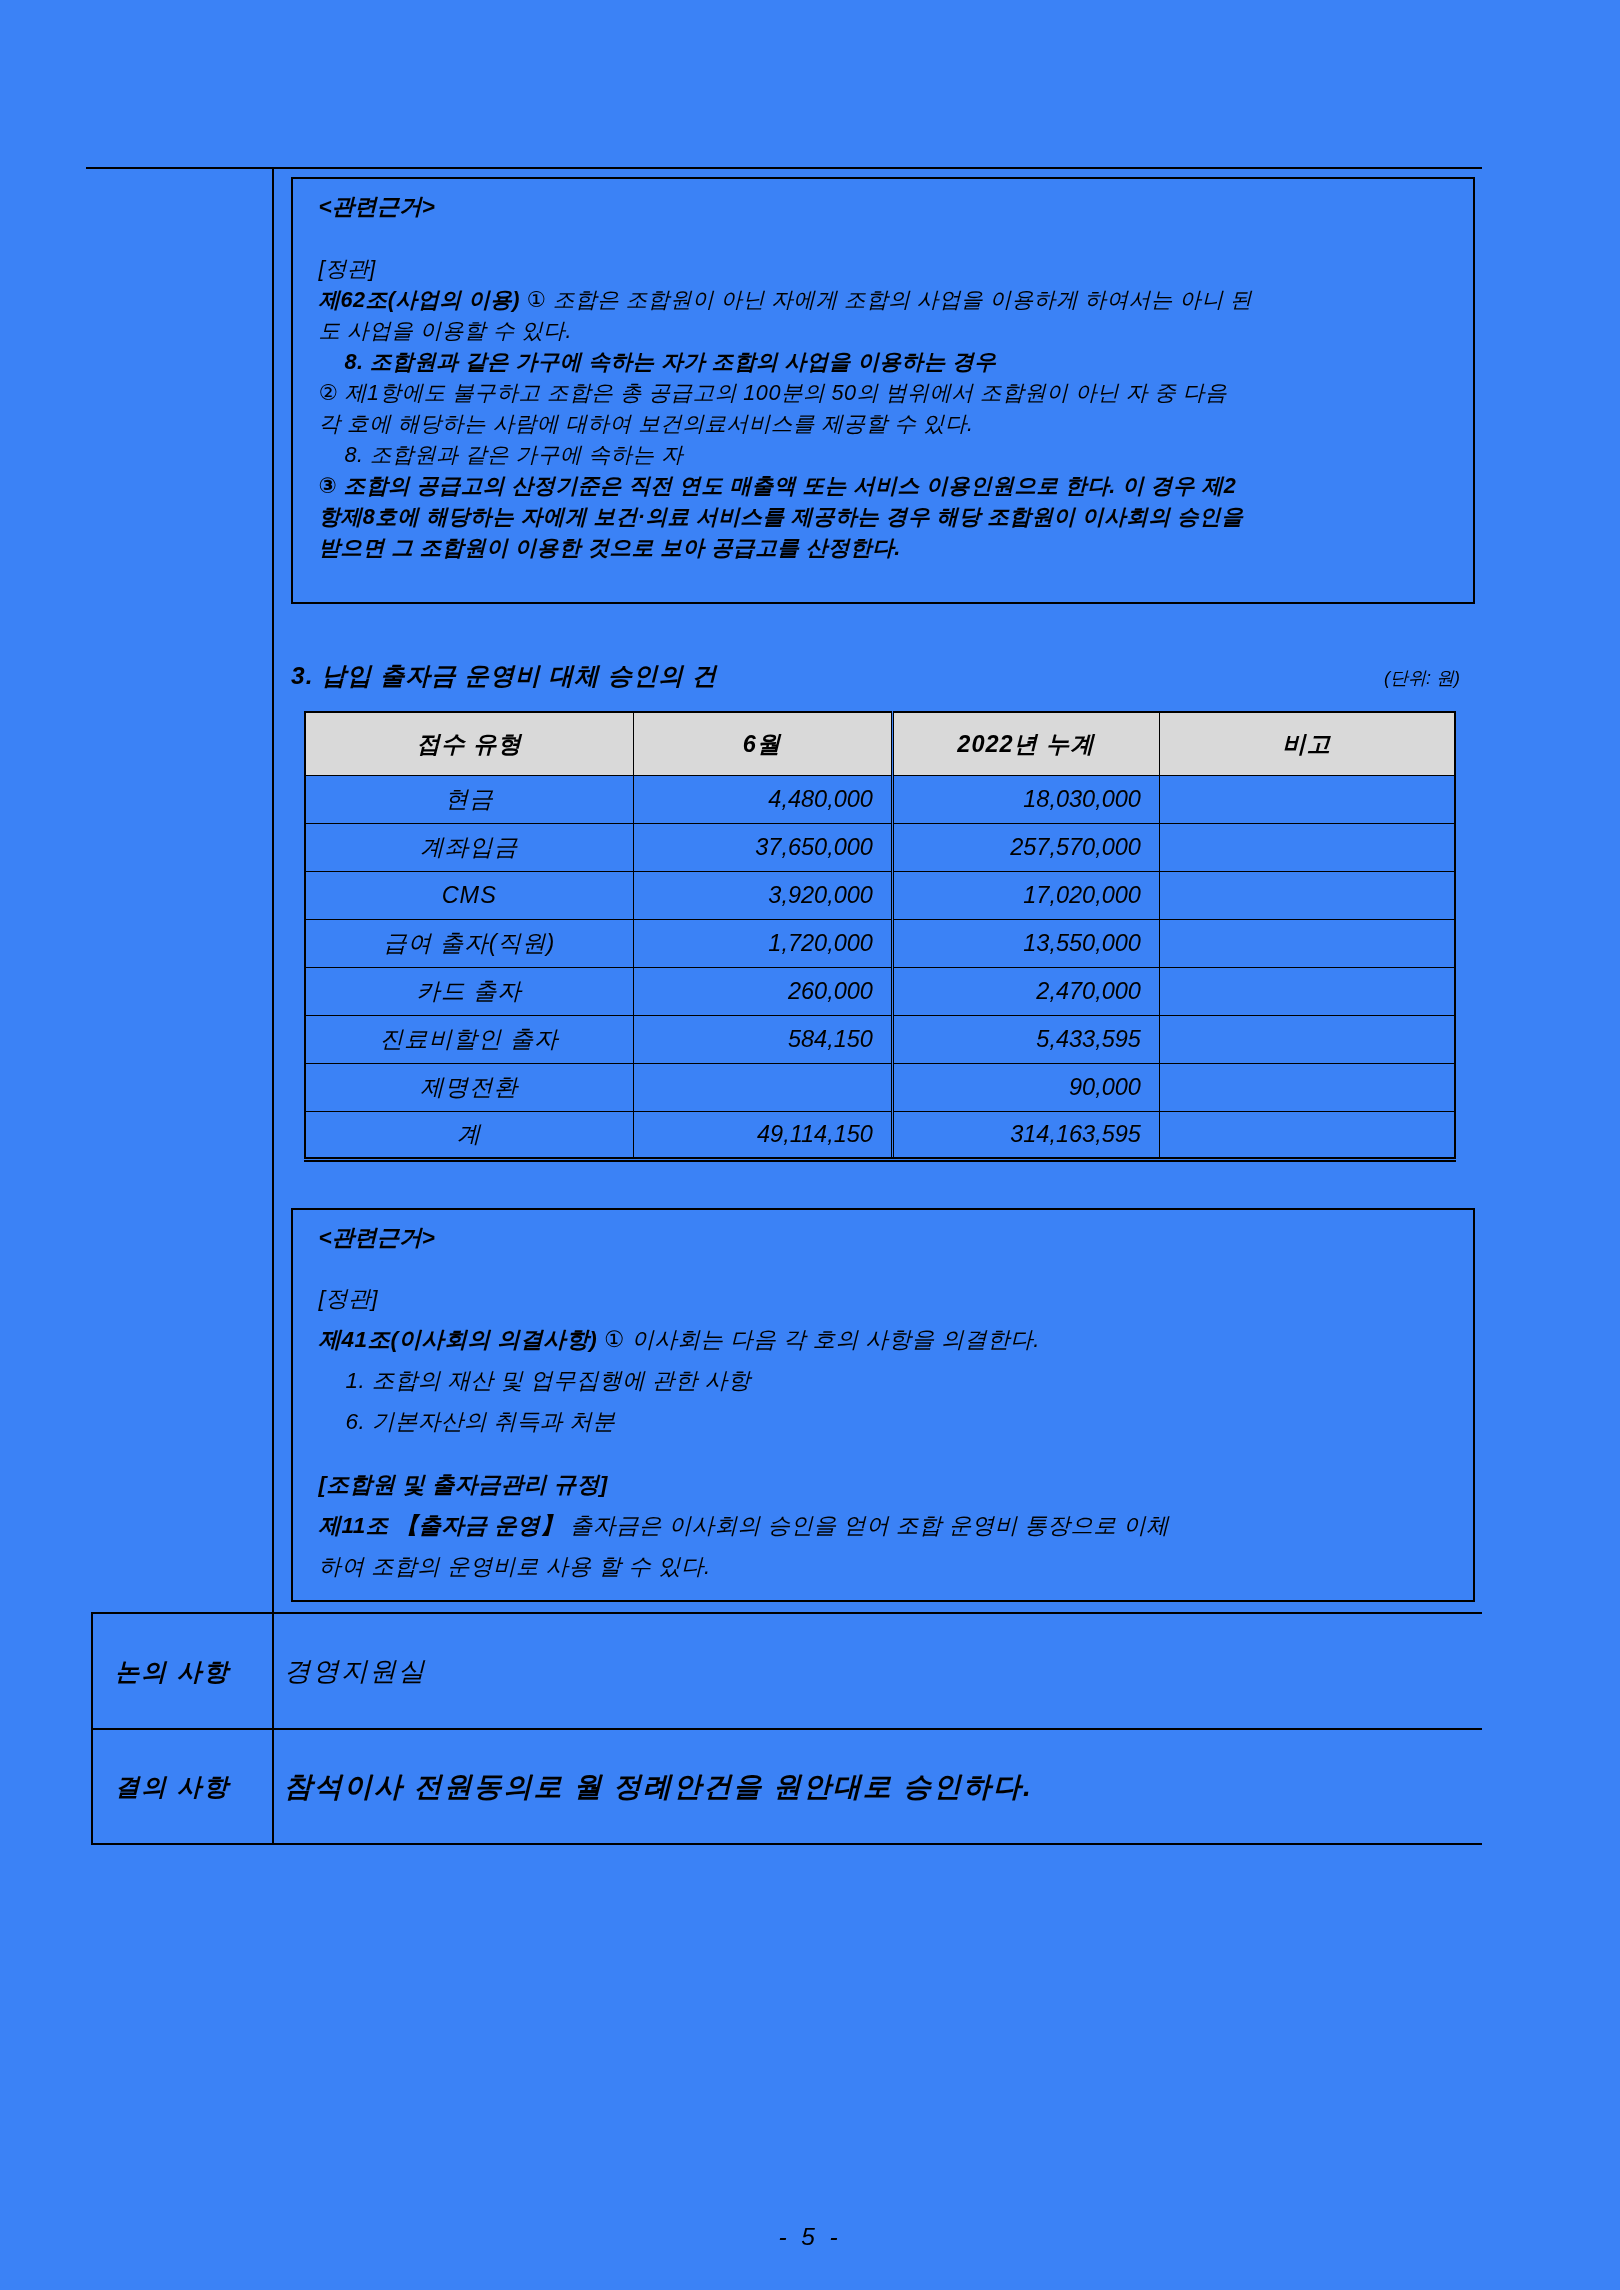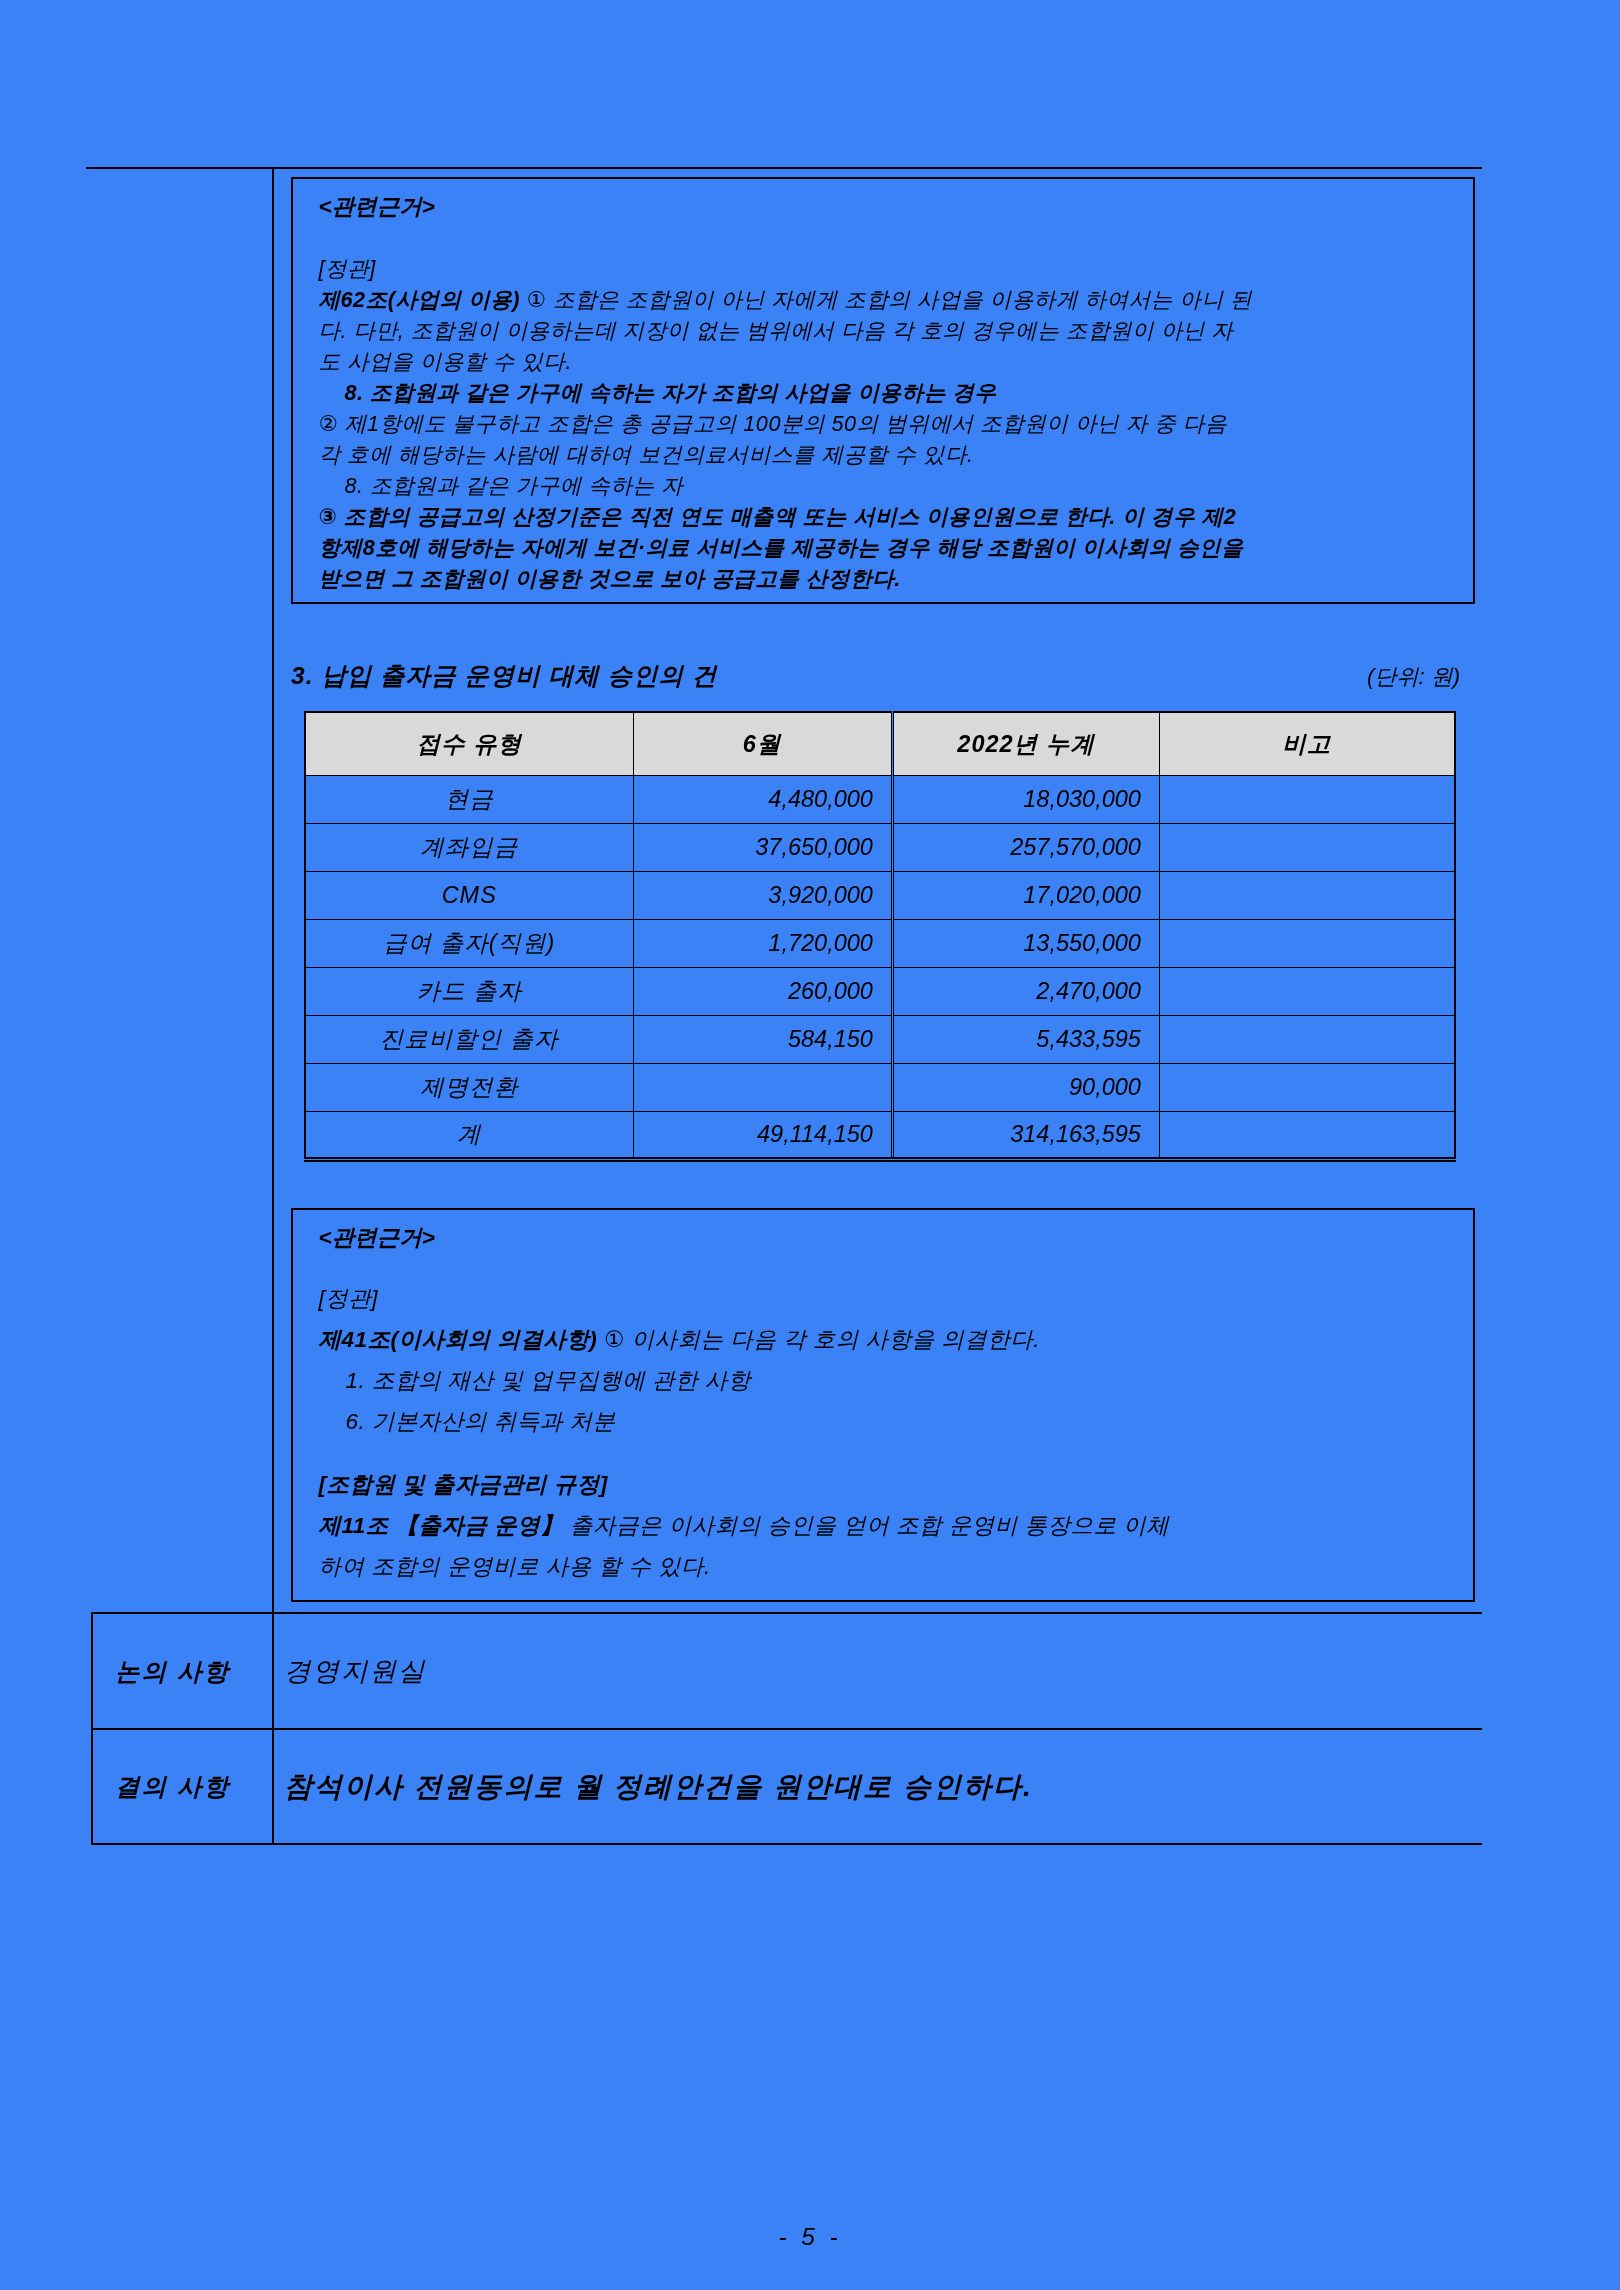--- a/index.html
+++ b/index.html
@@ -41,21 +41,21 @@
   .box2 .line { font-size: 22.5px; line-height: 41px; letter-spacing: 0.5px; }
   .line .b { font-weight: 700; }
   .box2 .gap-before { margin-top: 21.6px; }
 
   
   .section-title-row {
     position: absolute; left: 291px; top: 659px; width: 1169px;
     display: flex; justify-content: space-between; align-items: baseline;
   }
   .section-title { font-weight: 700; font-size: 24.5px; letter-spacing: 1px; }
-  .unit-note { font-size: 22px; }
+  .unit-note { font-size: 18px; }
 
   
   .contrib-table {
     position: absolute; left: 304px; top: 711px; width: 1150px;
     border-collapse: collapse; table-layout: fixed;
     border: 2px solid #000;
   }
   .contrib-table th, .contrib-table td {
     border: 1.5px solid #000; box-sizing: border-box;
     font-size: 23.5px; overflow: hidden; margin-top: 40px;
@@ -98,21 +98,20 @@
 
 <div class="page">
 
   <div class="top-rule"></div>
   <div class="col-divider"></div>
 
   <div class="ref-box box1">
     <div class="box-title">&lt;관련근거&gt;</div>
     <div class="line"><span class="b"></span><span>[정관]</span></div>
     <div class="line"><span class="b">제62조(사업의 이용)</span><span> ① 조합은 조합원이 아닌 자에게 조합의 사업을 이용하게 하여서는 아니 된</span></div>
-    <div class="line"><span class="b"></span><span>다. 다만, 조합원이 이용하는데 지장이 없는 범위에서 다음 각 호의 경우에는 조합원이 아닌 자</span></div>
     <div class="line"><span class="b"></span><span>도 사업을 이용할 수 있다.</span></div>
     <div class="line"><span class="b">    8. 조합원과 같은 가구에 속하는 자가 조합의 사업을 이용하는 경우</span><span></span></div>
     <div class="line"><span class="b"></span><span>② 제1항에도 불구하고 조합은 총 공급고의 100분의 50의 범위에서 조합원이 아닌 자 중 다음</span></div>
     <div class="line"><span class="b"></span><span>각 호에 해당하는 사람에 대하여 보건의료서비스를 제공할 수 있다.</span></div>
     <div class="line"><span class="b"></span><span>    8. 조합원과 같은 가구에 속하는 자</span></div>
     <div class="line"><span class="b">③ 조합의 공급고의 산정기준은 직전 연도 매출액 또는 서비스 이용인원으로 한다. 이 경우 제2</span><span></span></div>
     <div class="line"><span class="b">항제8호에 해당하는 자에게 보건·의료 서비스를 제공하는 경우 해당 조합원이 이사회의 승인을</span><span></span></div>
     <div class="line"><span class="b">받으면 그 조합원이 이용한 것으로 보아 공급고를 산정한다.</span><span></span></div>
   </div>
 

